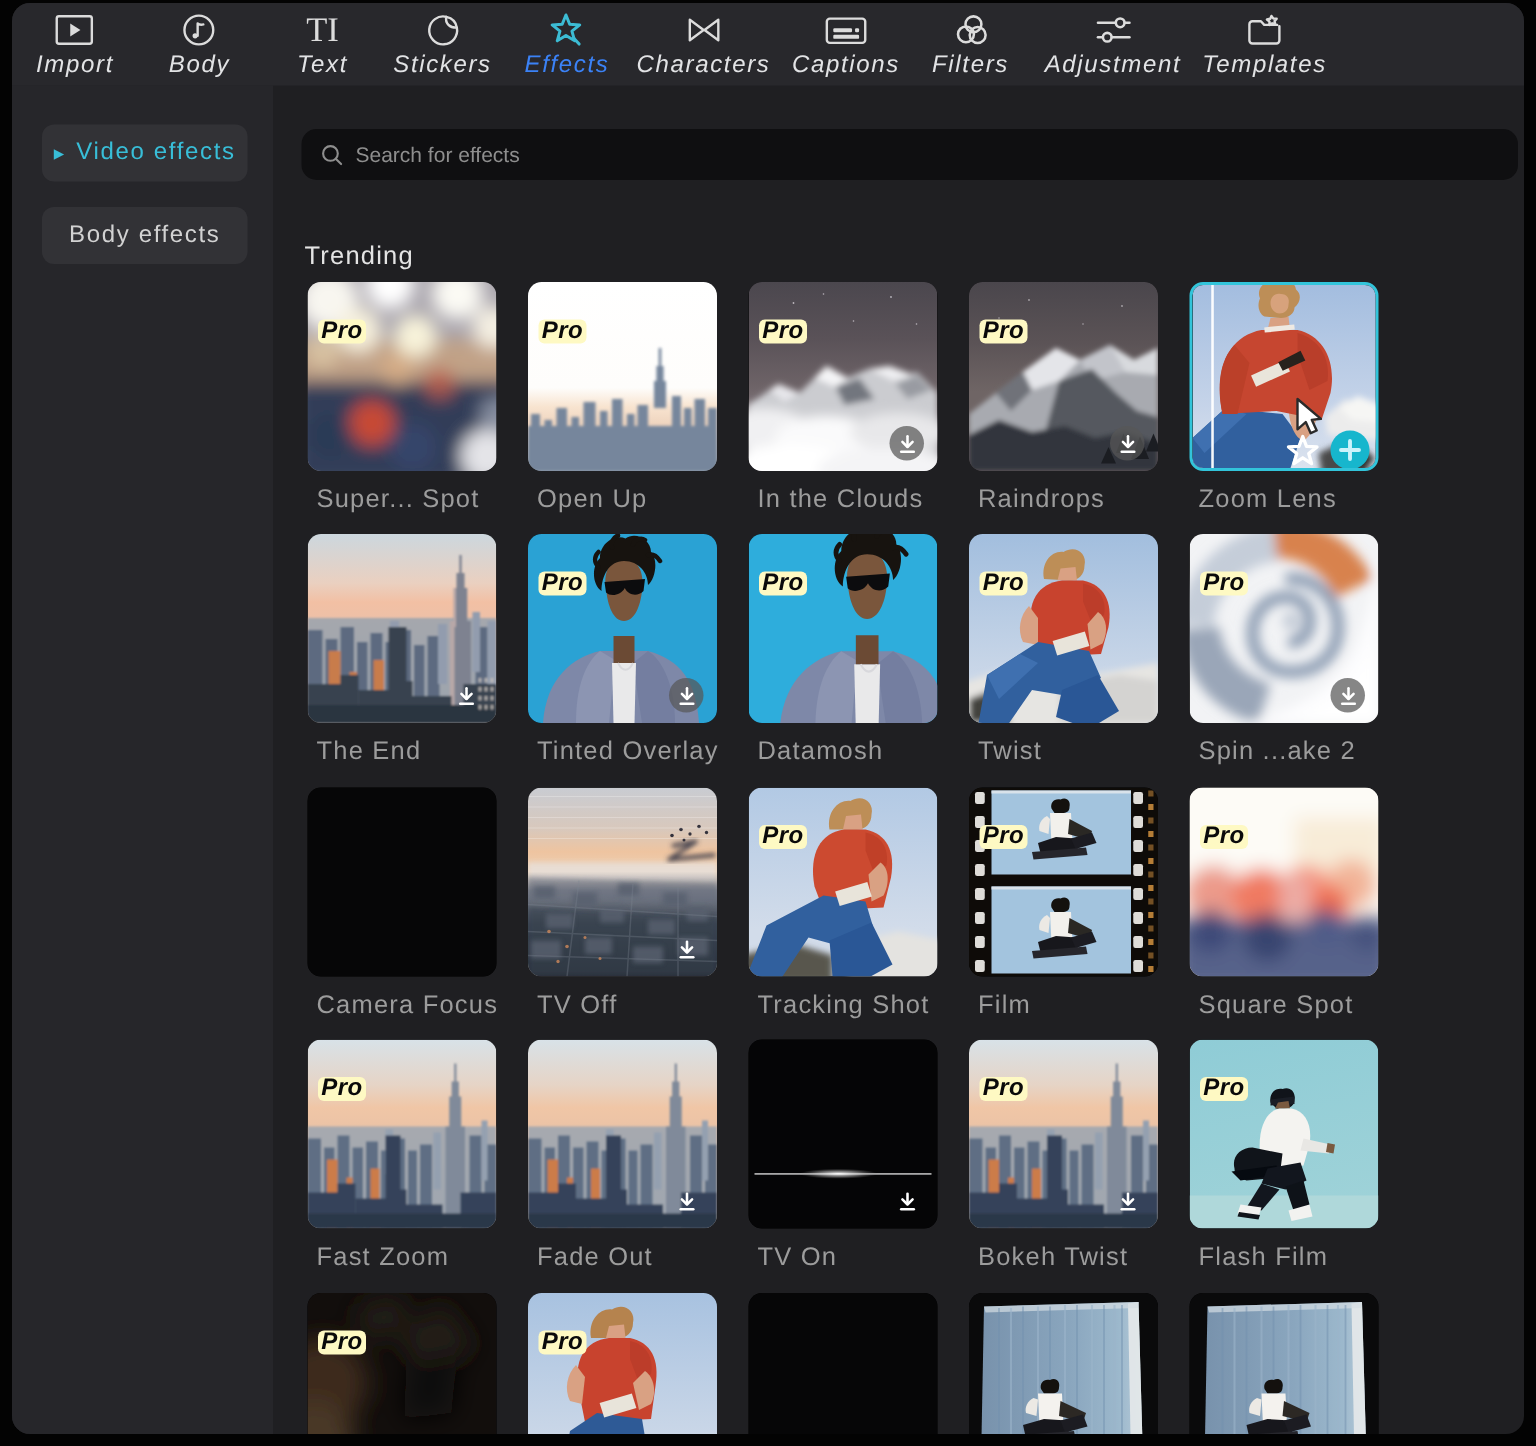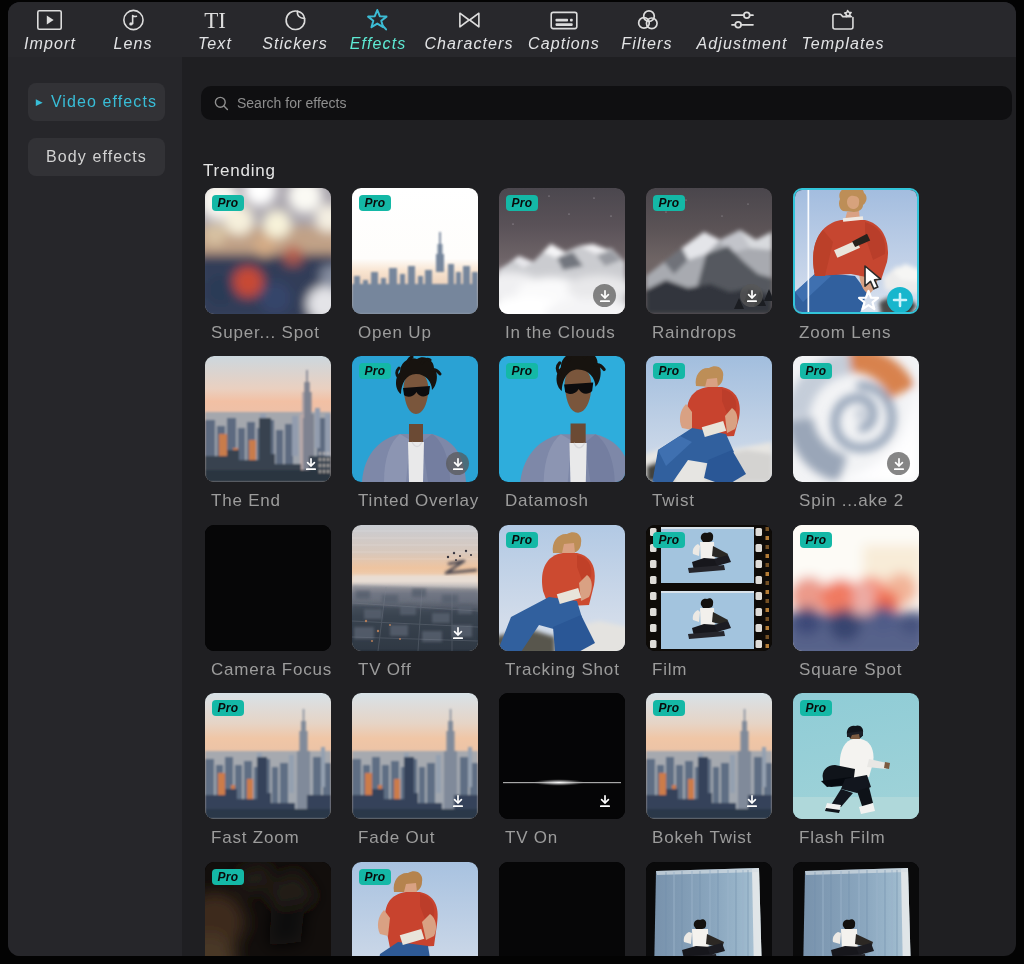--- a/index.html
+++ b/index.html
@@ -5,32 +5,32 @@
 html,body{margin:0;padding:0;background:#030303;width:1024px;height:964px;overflow:hidden;
   font-family:"Liberation Sans",sans-serif;}
 *{box-sizing:border-box;}
 #app{position:absolute;left:8px;top:2px;width:1008px;height:954px;background:#1f1f22;
   border-radius:12px;overflow:hidden;}
 #topbar{position:absolute;left:0;top:0;width:1008px;height:55px;background:#28282c;}
 #sidebar{position:absolute;left:0;top:55px;width:174px;height:899px;background:#26262a;}
 .nav{position:absolute;top:5px;transform:translateX(-50%);text-align:center;color:#e2e3e5;}
 .nav .ic{height:25px;display:flex;align-items:center;justify-content:center;}
 .nav .lb{font-size:16px;letter-spacing:1.1px;margin-top:3px;white-space:nowrap;font-style:italic;}
-.nav.sel{color:#5eead4;}
+.nav.sel{color:#3b82f6;}
 .sbtn{position:absolute;left:20px;width:137px;height:38px;background:#323236;border-radius:8px;
   color:#d2d2d2;font-size:16px;letter-spacing:1.1px;display:flex;align-items:center;justify-content:center;}
 #searchbar{position:absolute;left:193px;top:84px;width:811px;height:34px;background:#0f0f11;
   border-radius:10px;display:flex;align-items:center;color:#8e8e8e;font-size:14px;}
 #trending{position:absolute;left:195px;top:159px;color:#e4e4e4;font-size:17px;letter-spacing:0.8px;}
 .cell{position:absolute;width:130px;}
 .thumb{position:relative;width:126px;height:126px;border-radius:9px;overflow:hidden;background:#000;}
 .thumb svg.art{position:absolute;left:0;top:0;}
 .lab{margin-top:9px;margin-left:6px;color:#9c9c9c;font-size:17px;letter-spacing:0.8px;white-space:nowrap;}
-.pro{position:absolute;left:7px;top:7px;width:32px;height:16px;background:#14b8a6;border-radius:4px;
-  color:#0a0a0a;font-size:12px;font-weight:bold;font-style:italic;display:flex;align-items:center;
+.pro{position:absolute;left:7px;top:25px;width:32px;height:16px;background:#fef9c3;border-radius:4px;
+  color:#0a0a0a;font-size:16px;font-weight:bold;font-style:italic;display:flex;align-items:center;
   justify-content:center;letter-spacing:.3px;z-index:5;}
 .dl{position:absolute;right:9px;bottom:7px;width:23px;height:23px;border-radius:50%;
   display:flex;align-items:center;justify-content:center;z-index:5;}
 .dl.circ{background:rgba(88,88,88,.72);}
 </style>
 </head>
 <body>
 <div id="app">
   <div id="sidebar"></div>
   <div id="topbar"></div>
@@ -48,21 +48,21 @@
   <div class="nav" style="left:125px">
       <div class="ic">
         <svg width="24" height="24" viewBox="0 0 24 24">
           <g stroke="#dcdcdc" stroke-width="1.6" fill="none" stroke-linecap="round" stroke-linejoin="round">
             <circle cx="12" cy="12" r="9.6"></circle>
             <path d="M11.2 15.8 V7.6 C11.2 7.6 12.6 8.9 15 8.3"></path>
           </g>
           <circle cx="9.5" cy="15.9" r="1.7" fill="#dcdcdc"></circle>
         </svg>
       </div>
-      <div class="lb">Lens</div>
+      <div class="lb">Body</div>
     </div>
   <div class="nav" style="left:207px">
       <div class="ic">
         <svg width="36" height="24" viewBox="0 0 36 24">
           <text x="18" y="19.5" text-anchor="middle" font-family="Liberation Serif,serif" font-size="23" fill="#dcdcdc">TI</text>
         </svg>
       </div>
       <div class="lb">Text</div>
     </div>
   <div class="nav" style="left:287px">

